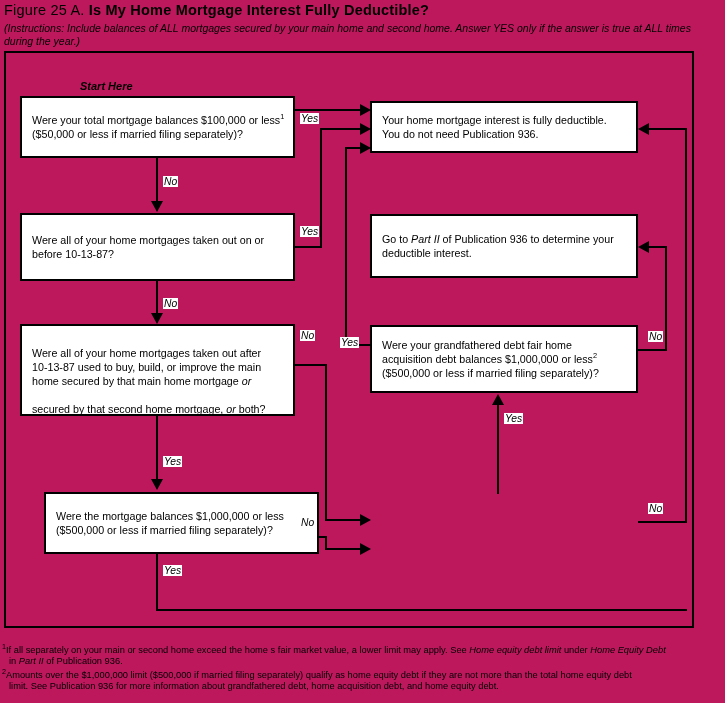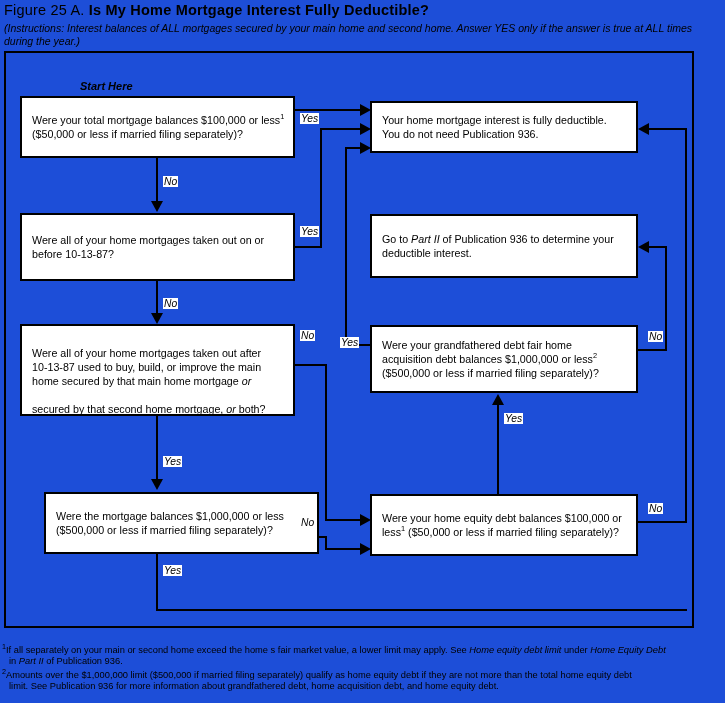--- a/index.html
+++ b/index.html
@@ -10,21 +10,21 @@
   }
   body {
     font-family: "Liberation Sans", sans-serif;
     color: #000000;
   }
   #page {
     position: relative;
     width: 725px;
     height: 703px;
     overflow: hidden;
-    background: #1d4ed8;
+    background: #be185d;
     text-decoration: underline;
   }
 
   
   #fig-title {
     position: absolute;
     left: 4px;
     top: 2px;
     font-size: 14.5px;
     white-space: nowrap;
@@ -163,21 +163,21 @@
 </head>
 <body>
 
 <div id="page">
 
   <div id="fig-title">
     <span class="lead">Figure 25 A.</span>
     <span class="bold">Is My Home Mortgage Interest Fully Deductible?</span>
   </div>
 
-  <div id="instructions">(Instructions: Interest balances of ALL mortgages secured by your main home and second home. Answer YES only if the answer is true at ALL times during the year.)</div>
+  <div id="instructions">(Instructions: Include balances of ALL mortgages secured by your main home and second home. Answer YES only if the answer is true at ALL times during the year.)</div>
 
   <div id="frame"></div>
 
   <div id="start-here">Start Here</div>
 
   <div class="box" id="box-q1" style="left:20px; top:96px; width:275px; height:62px;">
     <div class="txt">
       <span>Were your total mortgage balances $100,000 or less</span><sup>1</sup><br>
       <span>($50,000 or less if married filing separately)?</span>
     </div>
@@ -222,26 +222,20 @@
   </div>
 
   <div class="box" id="box-q5" style="left:370px; top:325px; width:268px; height:68px;">
     <div class="txt">
       <span>Were your grandfathered debt fair home</span><br>
       <span>acquisition debt balances $1,000,000 or less</span><sup>2</sup><br>
       <span>($500,000 or less if married filing separately)?</span>
     </div>
   </div>
 
-  <div class="box" id="box-q6" style="left:370px; top:494px; width:268px; height:62px;">
-    <div class="txt">
-      <span>Were your home equity debt balances $100,000 or</span><br>
-      <span>less</span><sup>1</sup><span> ($50,000 or less if married filing separately)?</span>
-    </div>
-  </div>
 
   <div class="hline" style="left:295px; top:109px; width:68px;"></div>
   <div class="arrow right" style="left:360px; top:104px;"></div>
   <div class="edge-label" style="left:300px; top:113px;">Yes</div>
 
   <div class="vline" style="left:156px; top:158px; width:2px; height:46px;"></div>
   <div class="arrow down" style="left:151px; top:201px;"></div>
   <div class="edge-label" style="left:163px; top:176px;">No</div>
 
   <div class="hline" style="left:295px; top:246px; width:27px;"></div>

